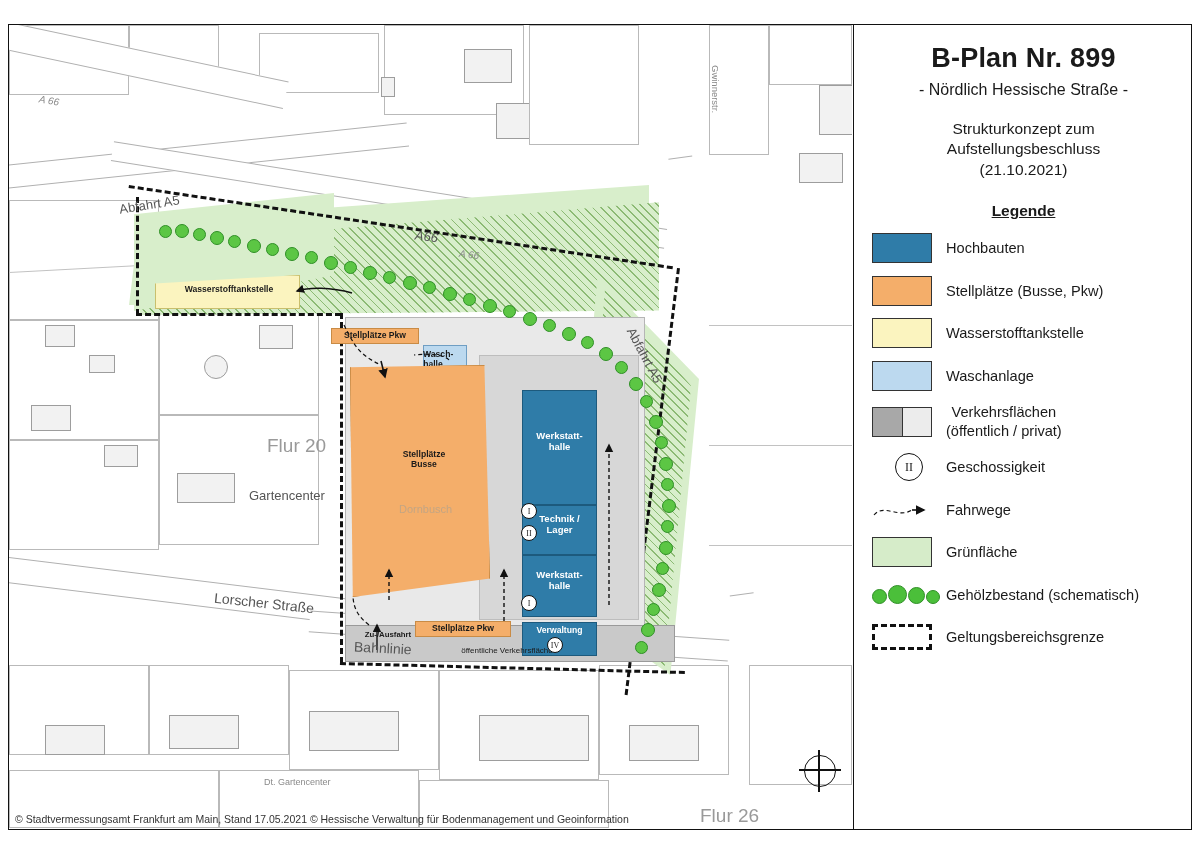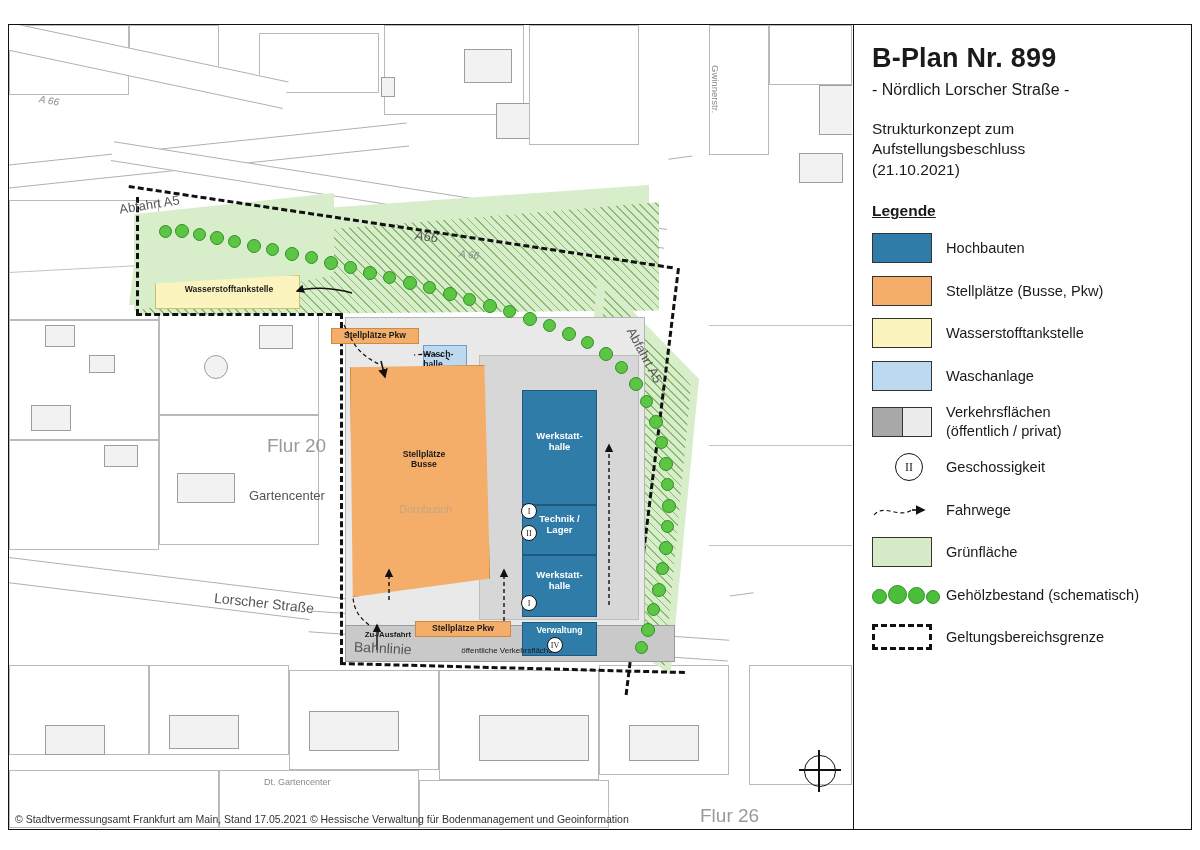--- a/index.html
+++ b/index.html
@@ -3,21 +3,21 @@
 <meta charset="utf-8">
 <style>
   html,body{margin:0;padding:0;background:#ffffff;}
   body{width:1200px;height:850px;font-family:"Liberation Sans",sans-serif;color:#1a1a1a;}
   #sheet{position:relative;width:1200px;height:850px;overflow:hidden;}
   .frame{position:absolute;left:8px;top:24px;width:1184px;height:806px;border:1.5px solid #111;box-sizing:border-box;}
   .map-pane{position:absolute;left:9px;top:25px;width:843px;height:804px;overflow:hidden;background:#ffffff;}
   .legend-pane{position:absolute;left:853px;top:25px;width:338px;height:804px;background:#fff;border-left:1.5px solid #111;box-sizing:border-box;}
 
   
-  .lg-inner{padding:18px 16px 0 18px;}
+  .lg-inner{padding:18px 16px 0 18px;text-align:center;}
   .lg-title{font-size:27px;font-weight:700;letter-spacing:.2px;margin:0 0 7px 0;}
   .lg-sub{font-size:16px;margin:0 0 20px 0;}
   .lg-desc{font-size:15.5px;line-height:1.32;margin:0 0 22px 0;}
   .lg-legende{font-size:15.5px;font-weight:700;text-decoration:underline;margin:0 0 13px 0;}
   .lg-row{display:flex;align-items:center;margin-bottom:12.5px;min-height:30px;}
   .lg-key{width:74px;flex:0 0 74px;display:flex;align-items:center;justify-content:flex-start;}
   .lg-label{font-size:14.6px;line-height:1.25;}
   .sw{width:60px;height:30px;border:1px solid #333;box-sizing:border-box;}
   .sw-blue{background:#2f7ca8;}
   .sw-orange{background:#f4ae6a;}
@@ -261,21 +261,21 @@
     <div class="lblmap" style="left:255px;top:752px;font-size:9px;">Dt. Gartencenter</div>
 
     <div class="northrose"></div>
 
     <div class="copyright">© Stadtvermessungsamt Frankfurt am Main, Stand 17.05.2021 © Hessische Verwaltung für Bodenmanagement und Geoinformation</div>
   </div>
 
   <div class="legend-pane">
     <div class="lg-inner">
       <h1 class="lg-title">B-Plan Nr. 899</h1>
-      <div class="lg-sub">- Nördlich Lorscher Straße -</div>
+      <div class="lg-sub">- Nördlich Hessische Straße -</div>
       <div class="lg-desc">
         <div>Strukturkonzept zum</div>
         <div>Aufstellungsbeschluss</div>
         <div>(21.10.2021)</div>
       </div>
       <div class="lg-legende">Legende</div>
 
       <div class="lg-row">
         <div class="lg-key">
             <span class="sw sw-blue"></span>

